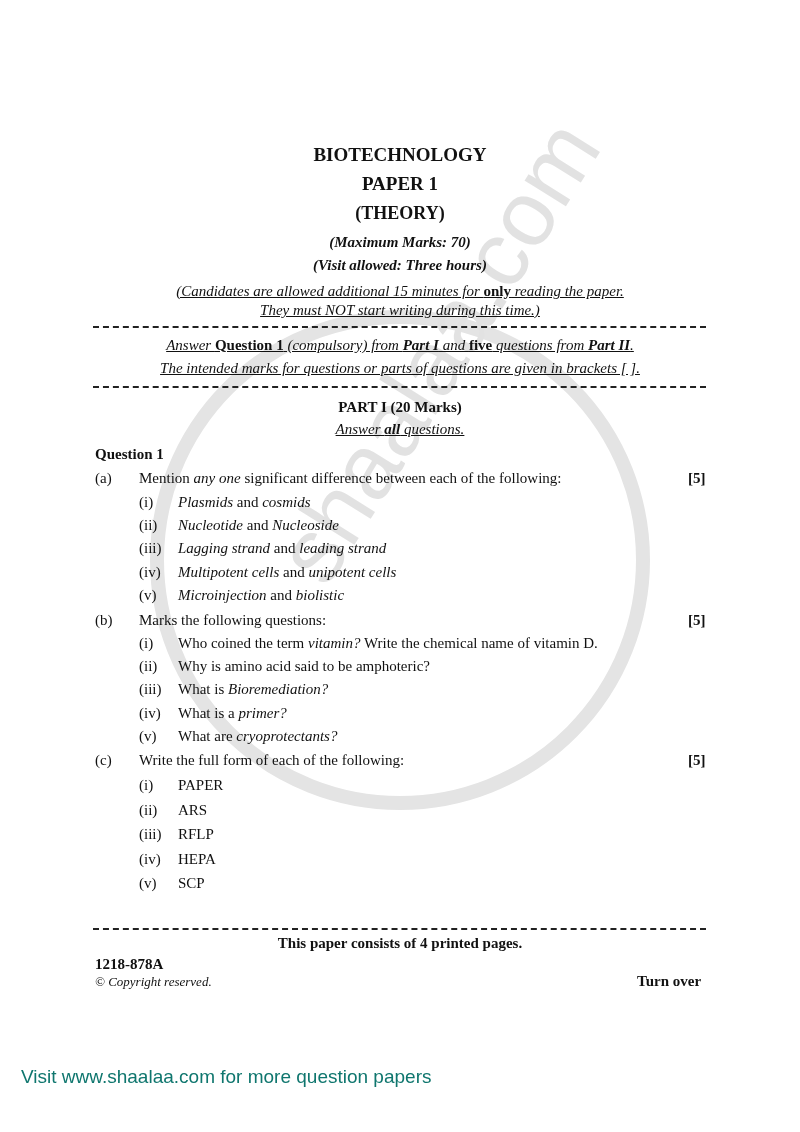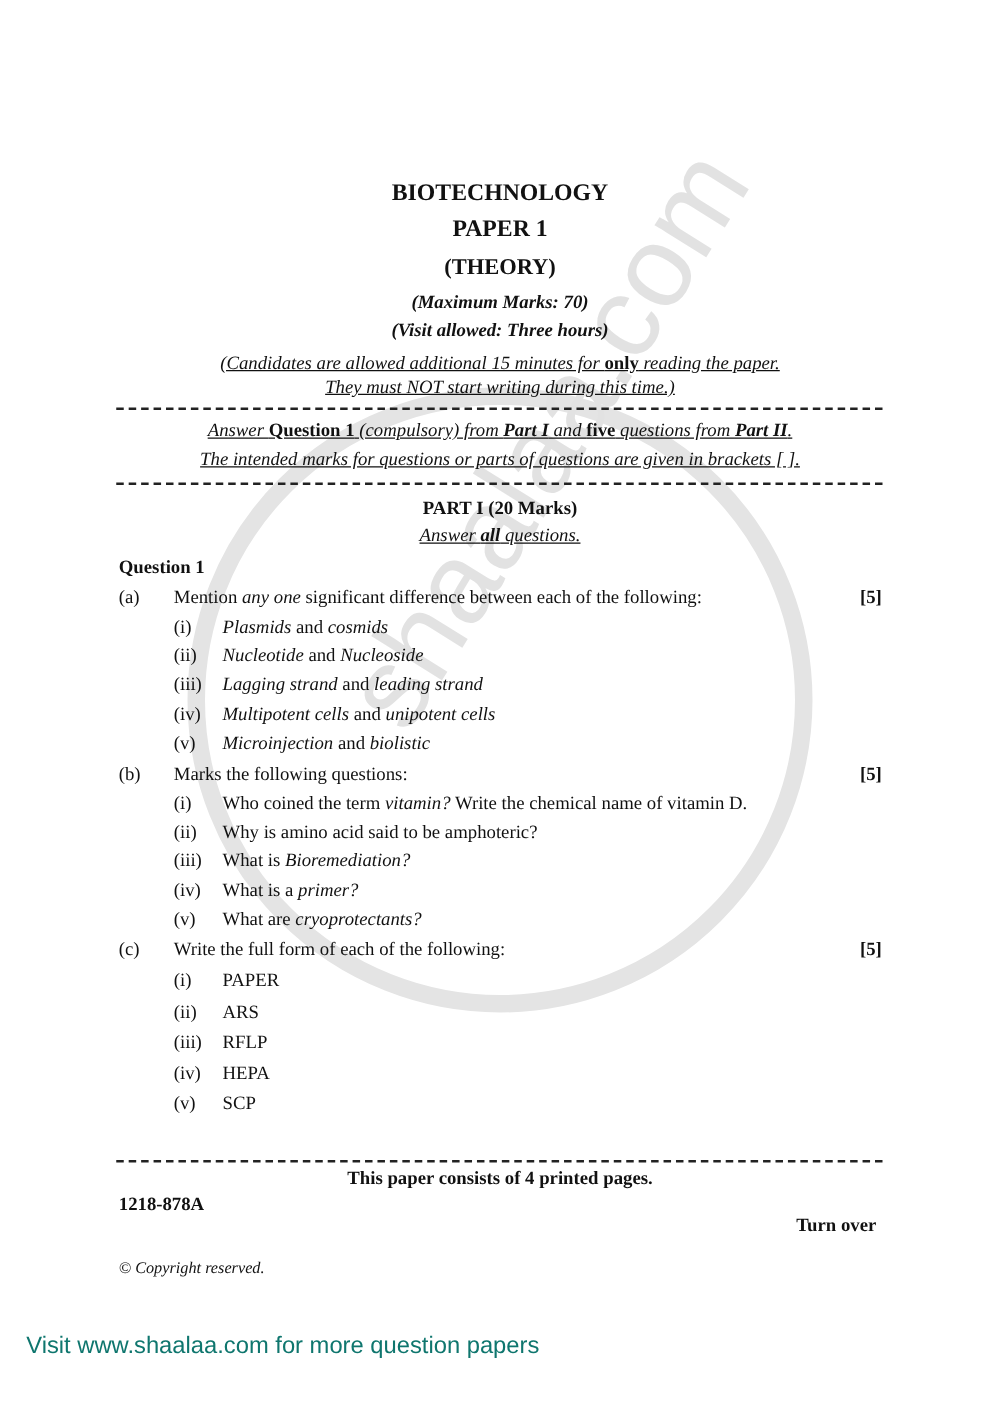--- a/index.html
+++ b/index.html
@@ -6,21 +6,21 @@
   body{width:800px;height:1132px;position:relative;overflow:hidden;font-family:"Liberation Serif","DejaVu Serif",serif;color:#111;}
   .wm{position:absolute;left:150px;top:310px;width:500px;height:500px;border:14px solid #e4e4e4;border-radius:50%;box-sizing:border-box;pointer-events:none;}
   .wm-text{position:absolute;left:300px;top:520px;font-family:"Liberation Sans",sans-serif;font-size:92px;color:#e2e2e2;transform:rotate(-58deg);transform-origin:left center;white-space:nowrap;pointer-events:none;}
   .center{position:absolute;left:0;width:800px;text-align:center;}
   .title{font-weight:bold;font-size:19px;}
   .sub{font-style:italic;font-weight:bold;font-size:15px;}
   .note{font-size:15px;font-style:italic;line-height:19px;text-decoration:underline;}
   .dash{position:absolute;left:93px;width:613px;height:0;border-top:2px dashed #222;}
   .row{position:absolute;font-size:15px;}
   .b{font-weight:bold;}
-  .i{font-style:italic;margin-top:32px;}
+  .i{font-style:italic;}
   .lbl{position:absolute;left:95px;}
   .num{position:absolute;left:139px;}
   .txt{position:absolute;left:178px;}
   .q{position:absolute;left:139px;}
   .marks{position:absolute;left:688px;font-weight:bold;}
   .footer-visit{position:absolute;left:21px;top:1066px;font-family:"Liberation Sans",sans-serif;font-size:19px;color:#0f766e;}
 </style>
 </head>
 <body>
 

